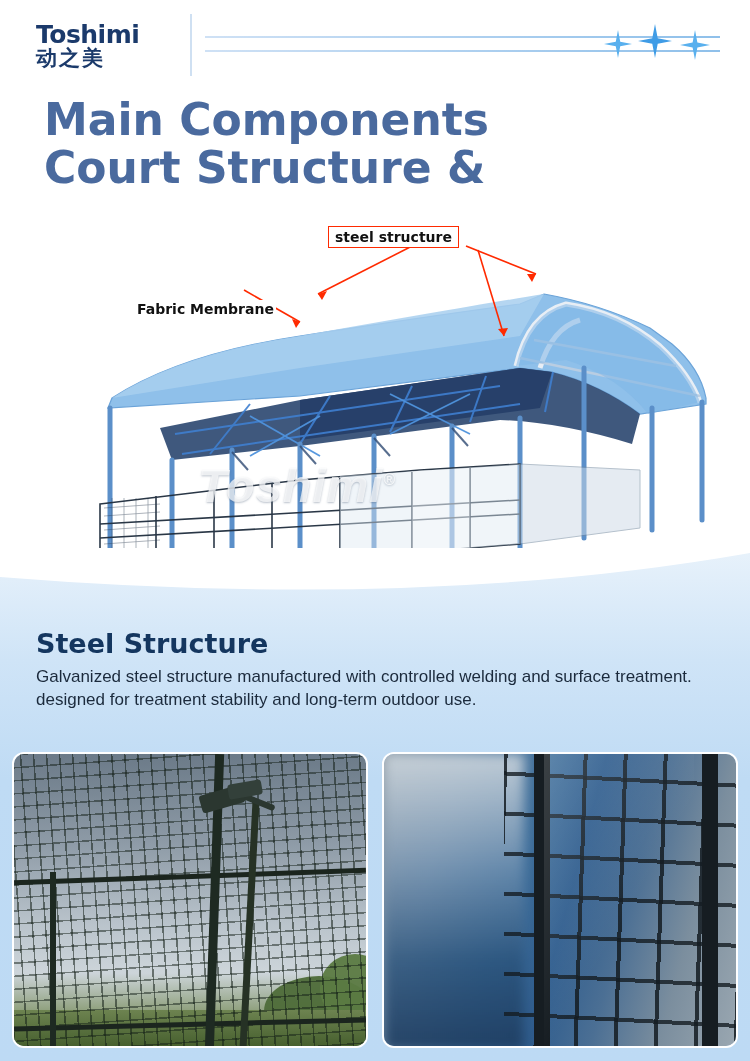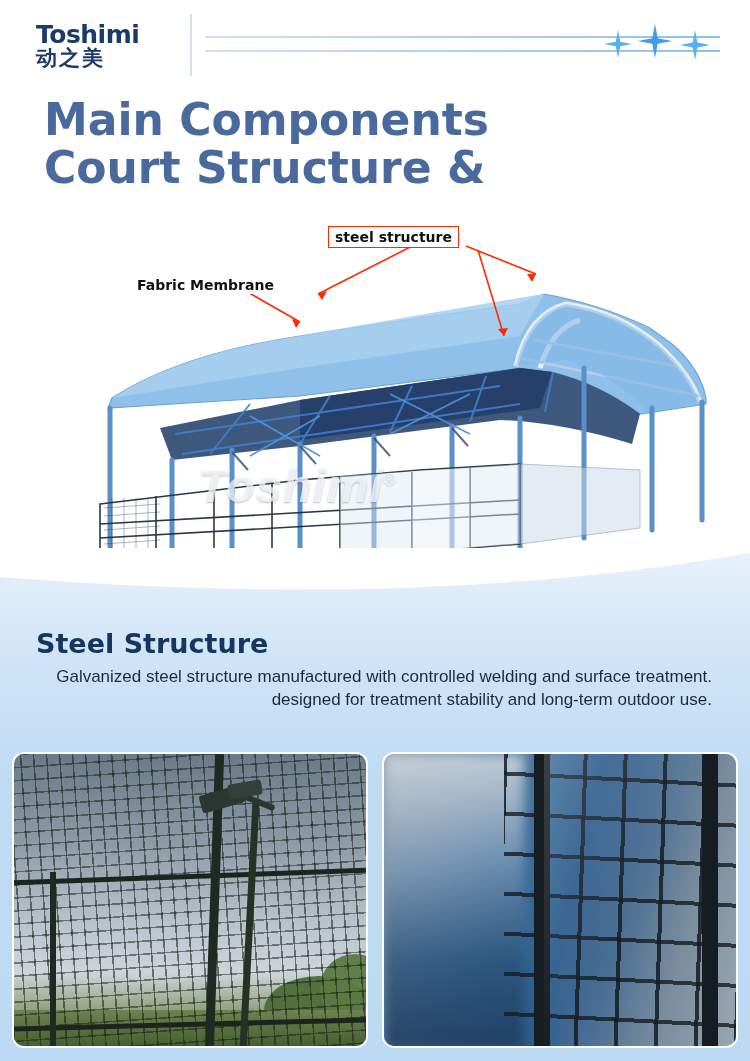--- a/index.html
+++ b/index.html
@@ -118,21 +118,21 @@
     font-weight: bold;
     font-size: 14px;
     color: #111;
     background: #ffffff;
     white-space: nowrap;
   }
   .callout.boxed {
     border: 1.5px solid #ff2a00;
     padding: 2px 6px;
   }
-  .callout.plain { padding: 1px 2px; }
+  .callout.plain { padding: 1px 2px; margin-top: 24px; }
   #callout-steel { left: 328px; top: 18px; }
   #callout-fabric { left: 135px; top: 68px; }
 
   .watermark {
     position: absolute;
     left: 198px;
     top: 250px;
     font-family: Liberation Sans, sans-serif;
     font-weight: bold;
     font-style: italic;
@@ -178,21 +178,21 @@
   .section-body {
     position: absolute;
     left: 36px;
     top: 118px;
     width: 676px;
     font-family: "Liberation Sans", sans-serif;
     font-size: 17px;
     line-height: 1.35;
     color: #1b2a3c;
   }
-  .section-body p { margin: 0; text-align: right; }
+  .section-body p { margin: 0; }
 
   
   .photos {
     position: absolute;
     left: 12px;
     top: 204px;
     width: 726px;
     height: 298px;
     display: flex;
     gap: 14px;

